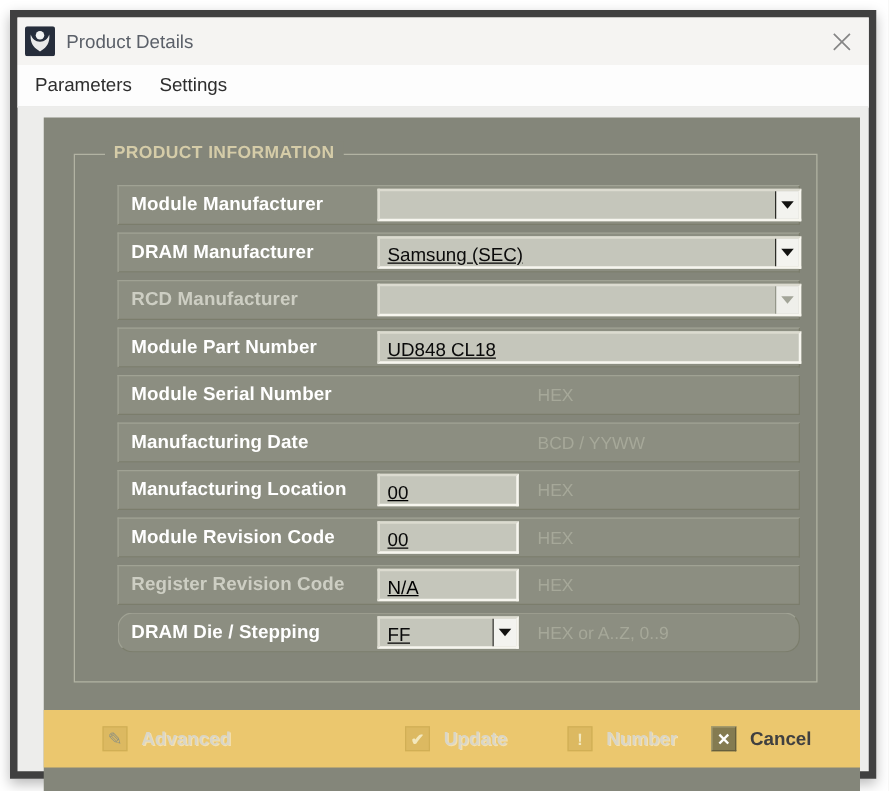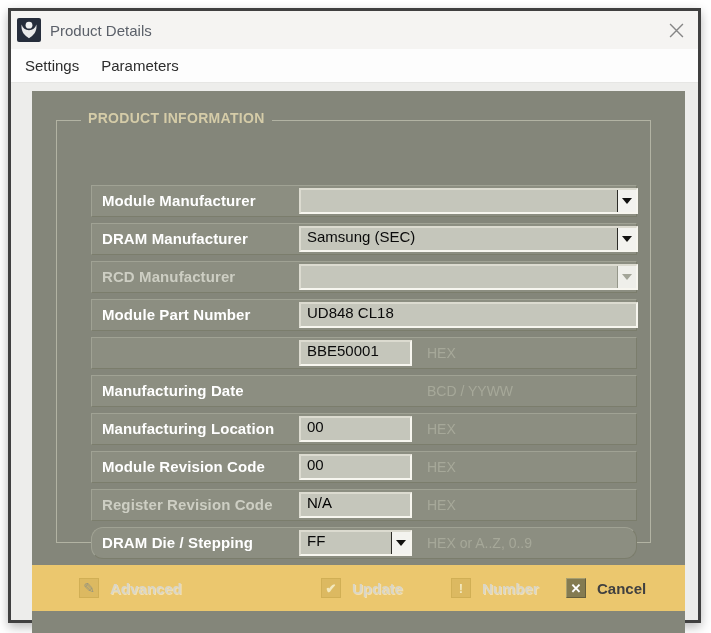--- a/index.html
+++ b/index.html
@@ -1,45 +1,45 @@
 <!DOCTYPE html>
 <html><head>
 <meta charset="utf-8">
 <style>
   * { margin:0; padding:0; box-sizing:border-box; }
   html,body { width:711px; height:633px; background:#ffffff; font-family:"Liberation Sans", sans-serif; }
   .window { position:absolute; left:8px; top:8px; width:693px; height:615px;
-            background:#ededeb; border:3px solid #404040;
+            background:#ededeb; border:6px solid #404040;
             box-shadow:0 4px 10px rgba(0,0,0,0.28); }
   
   .titlebar { position:absolute; left:0; top:0; right:0; height:38px; background:#f5f4f2;
               display:flex; align-items:center; padding-left:6px; }
   .app-icon { width:24px; height:24px; margin-right:9px; flex:0 0 auto; }
   .title-text { font-size:15px; color:#5b6069; }
   .close-btn { position:absolute; right:9px; top:6px; width:26px; height:26px;
                display:flex; align-items:center; justify-content:center; cursor:default; }
   
   .menubar { position:absolute; left:0; top:38px; right:0; height:34px; background:#fdfdfd;
              display:flex; align-items:center; padding-left:3px; border-bottom:1px solid #e6e6e4; }
   .menu-item { padding:0 11px; font-size:15px; color:#2d2d2d; line-height:33px; }
   
   .panel { position:absolute; left:21px; top:80px; width:653px; height:587px; background:#84867a; }
   .groupbox { position:absolute; left:24px; top:29px; width:595px; height:423px;
               border:1px solid #b2b3a3; }
   .group-title { position:absolute; left:49px; top:19px; background:#84867a; padding:0 7px;
                  font-size:14px; font-weight:bold; letter-spacing:0.3px; color:#d5cca8; }
   
   .row { position:absolute; left:59px; width:546px; height:32px; background:#8c8e81;
-         border:1px solid; border-color:#a0a294 #7b7d6c #7b7d6c #a0a294;margin-top:40px; }
+         border:1px solid; border-color:#a0a294 #7b7d6c #7b7d6c #a0a294; }
   .row-label { position:absolute; left:10px; top:0; line-height:30px; font-size:15px;
                font-weight:bold; color:#ffffff; letter-spacing:0.1px; white-space:nowrap; }
   .row.disabled .row-label { color:#cdcec3; }
   .ctl { position:absolute; left:207px; top:2px; height:26px; background:#c5c6bb;
          border:2px solid; border-color:#dcdbd0 #f7f6ef #f7f6ef #dcdbd0;
-         display:flex; align-items:flex-start; }
+         display:flex; align-items:flex-end;text-decoration:underline; }
   .ctl.wide  { width:339px; }
   .ctl.small-w { width:113px; }
   .ctl-value { padding-left:6px; font-size:15px; color:#0a0a0a; white-space:nowrap; overflow:hidden; }
   .ctl.disabled .ctl-value { color:#000000; }
   .arrow-btn { margin-left:auto; width:19px; align-self:stretch; background:#f3f3ef;
                border-left:1px solid #2c2c27; display:flex; align-items:center; justify-content:center; }
   .tri { width:0; height:0; border-left:5px solid transparent; border-right:5px solid transparent;
          border-top:6px solid #121210; }
   .ctl.disabled .arrow-btn { border-left-color:#95978a; background:#efefea; }
   .ctl.disabled .tri { border-top-color:#a3a598; }
@@ -74,22 +74,22 @@
     </span>
     <span class="title-text">Product Details</span>
     <span class="close-btn">
       <svg viewBox="0 0 14 14" width="15" height="15">
         <path d="M1 1 L13 13 M13 1 L1 13" stroke="#868686" stroke-width="1.3" fill="none"></path>
       </svg>
     </span>
   </div>
 
   <div class="menubar">
+    <span class="menu-item">Parameters</span>
     <span class="menu-item">Settings</span>
-    <span class="menu-item">Parameters</span>
   </div>
 
   <div class="panel">
     <div class="groupbox"></div>
     <span class="group-title">PRODUCT INFORMATION</span>
     <div id="rows">
         <div class="row" style="top: 54px;">
           <span class="row-label">Module Manufacturer</span>
           <div class="ctl wide">
             <span class="ctl-value"></span>
@@ -116,23 +116,21 @@
             </span>
           </div>
         </div>
         <div class="row" style="top: 168px;">
           <span class="row-label">Module Part Number</span>
           <div class="ctl wide">
             <span class="ctl-value">UD848 CL18</span>
           </div>
         </div>
         <div class="row" style="top: 206px;">
-          <div class="ctl small-w">
-            <span class="ctl-value">BBE50001</span>
-          </div>
+          <span class="row-label">Module Serial Number</span>
           <span class="hint">HEX</span>
         </div>
         <div class="row" style="top: 244px;">
           <span class="row-label">Manufacturing Date</span>
           <span class="hint">BCD / YYWW</span>
         </div>
         <div class="row" style="top: 282px;">
           <span class="row-label">Manufacturing Location</span>
           <div class="ctl small-w">
             <span class="ctl-value">00</span>

